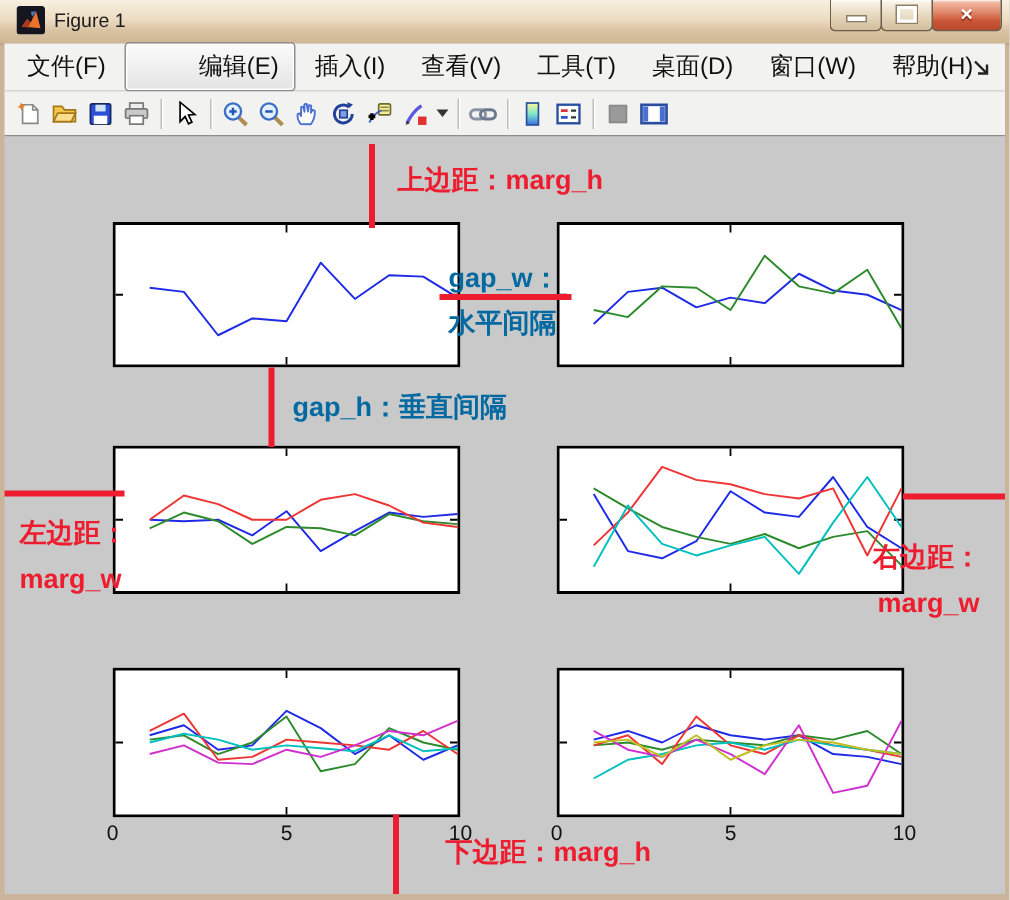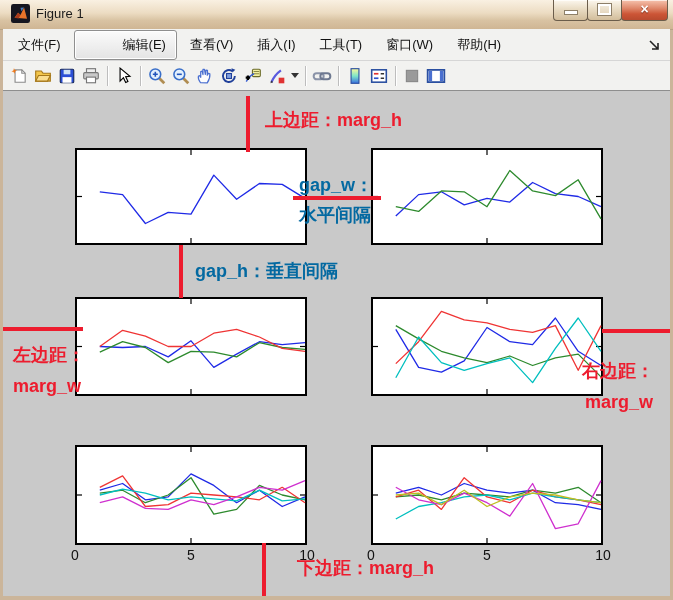--- a/index.html
+++ b/index.html
@@ -15,21 +15,21 @@
     border-radius:0 0 4px 4px;box-shadow:inset 0 1px 0 rgba(255,255,255,.65);cursor:default;}
   .wbtn.min{left:553px;width:33px;background:linear-gradient(#fcf7ee,#ead cab,#e9dcc4 45%,#d2bd9b);background:linear-gradient(#fcf7ee,#e9dcc4 45%,#d2bd9b);}
   .wbtn.max{left:587px;width:33px;background:linear-gradient(#fcf7ee,#e9dcc4 45%,#d2bd9b);}
   .wbtn.close{left:621px;width:45px;background:linear-gradient(#f6c3ae,#e08a6d 40%,#cc5536 70%,#b84a2e);}
   .glyph-min{display:block;width:12px;height:3px;background:#fff;border:1px solid #8d7f68;margin:10px auto 0;}
   .glyph-max{display:block;width:9px;height:7px;border:2px solid #fff;box-shadow:0 0 0 1px #8d7f68;margin:4px auto 0;background:rgba(255,255,255,.15);}
   .glyph-close{display:block;text-align:center;color:#fff;font-size:14px;font-weight:bold;line-height:18px;text-shadow:0 1px 1px #7c2a14;}
   
   .menubar{position:absolute;left:3px;top:29px;width:667px;height:32px;background:#f2f2f0;
     border-bottom:1px solid #d6d6d6;display:flex;align-items:center;padding-left:4px;box-sizing:border-box;}
-  .menu-item{font-size:13px;color:#111;padding:5px 10px;margin-right:2px;border:1px solid transparent;border-radius:3px;}
+  .menu-item{font-size:16px;color:#111;padding:5px 10px;margin-right:2px;border:1px solid transparent;border-radius:3px;}
   .menu-item.active{border:1px solid #8f8f8f;background:linear-gradient(#fbfbfb,#e4e4e4);box-shadow:inset 0 0 0 1px #fff;padding-left:48px;}
   .menu-overflow{position:absolute;right:10px;top:10px;width:12px;height:12px;}
   
   .toolbar{position:absolute;left:3px;top:61px;width:667px;height:30px;background:#f2f2f0;
     border-bottom:1px solid #8e8e8e;display:flex;align-items:center;padding-left:4px;box-sizing:border-box;}
   .tbtn{width:22px;height:22px;display:flex;align-items:center;justify-content:center;margin:0 1px;}
   .tbtn svg{display:block;}
   .tsep{width:1px;height:20px;background:#bdbdbd;box-shadow:1px 0 0 #fff;margin:0 4px;}
   .caret{width:0;height:0;border-left:4px solid transparent;border-right:4px solid transparent;border-top:5px solid #333;margin:0 2px;}
   
@@ -68,23 +68,24 @@
         <span class="glyph-max"></span>
       </span>
     <span class="wbtn close">
         <span class="glyph-close">×</span>
       </span>
   </div>
 
   <div class="menubar">
     <span class="menu-item">文件(F)</span>
     <span class="menu-item active">编辑(E)</span>
+    <span class="menu-item">插入(I)</span>
     <span class="menu-item">查看(V)</span>
-    <span class="menu-item">插入(I)</span>
     <span class="menu-item">工具(T)</span>
+    <span class="menu-item">桌面(D)</span>
     <span class="menu-item">窗口(W)</span>
     <span class="menu-item">帮助(H)</span>
     <svg class="menu-overflow" viewBox="0 0 12 12">
       <path d="M2 2l8 8M10 4v6H4" stroke="#222" stroke-width="1.6" fill="none"></path>
     </svg>
   </div>
 
   <div class="toolbar">
     <span class="tbtn">
       <svg width="18" height="18" viewBox="0 0 16 16">

